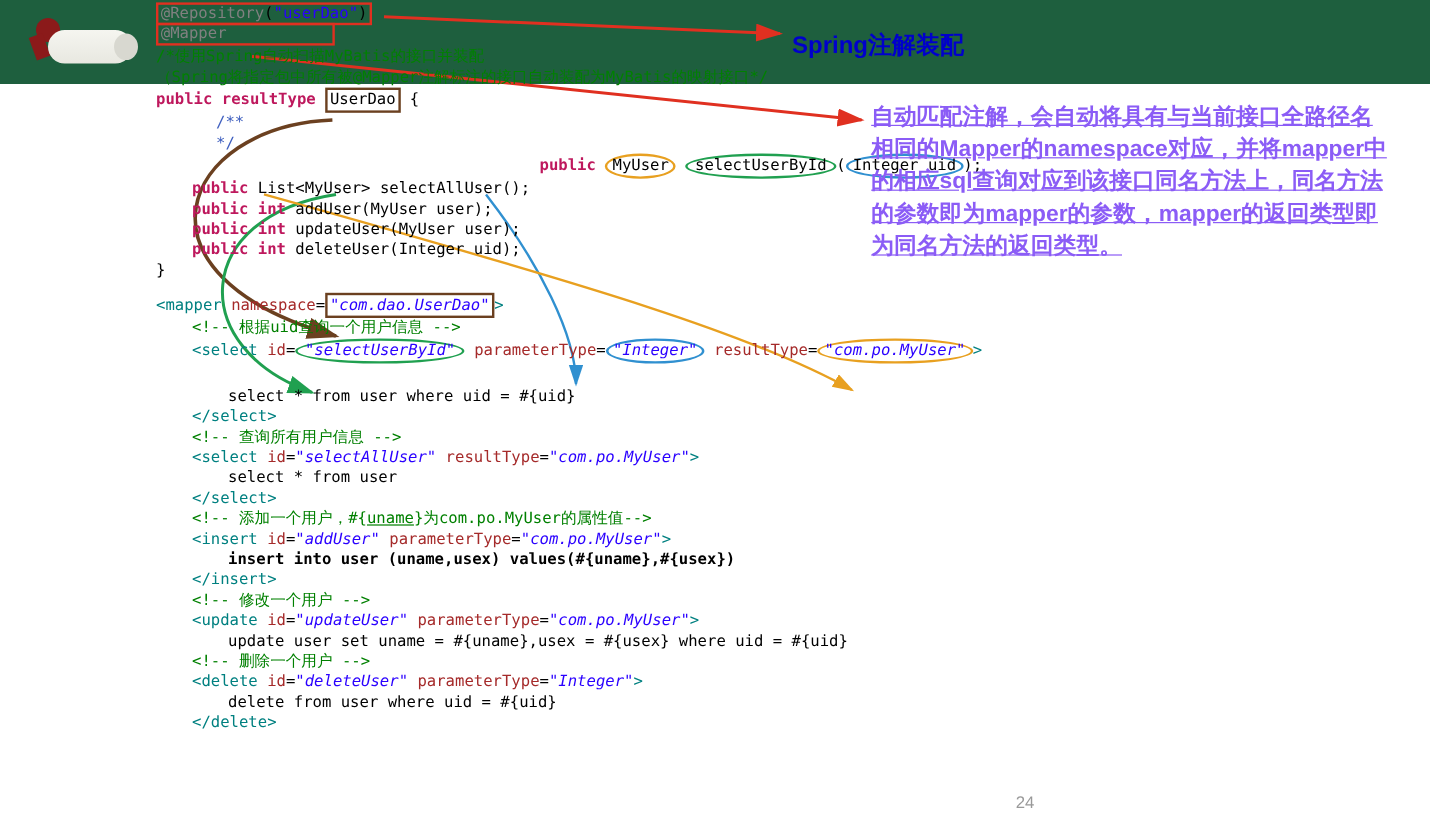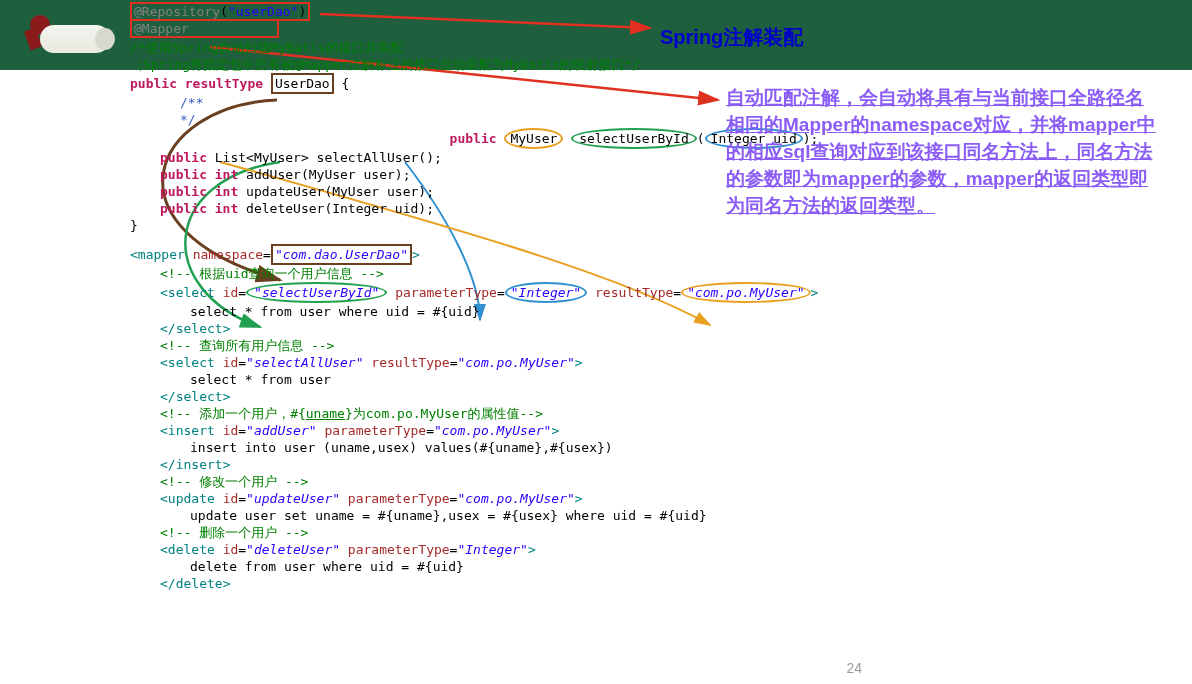--- a/index.html
+++ b/index.html
@@ -92,29 +92,29 @@
     <div style="padding-left: 30px;"><span class="kw">public</span> <span class="kw">int</span> <span>addUser</span>(<span>MyUser user</span>);</div>
     <div style="padding-left: 30px;"><span class="kw">public</span> <span class="kw">int</span> <span>updateUser</span>(<span>MyUser user</span>);</div>
     <div style="padding-left: 30px;"><span class="kw">public</span> <span class="kw">int</span> <span>deleteUser</span>(<span>Integer uid</span>);</div>
     <div>}</div>
   </div>
   <div style="height: 10px;"></div>
   <div>
     <div><span class="teal">&lt;<span>mapper</span></span> <span class="attr">namespace</span>=<span class="box-brown str it">"<span>com.dao.UserDao</span>"</span><span class="teal">&gt;</span></div>
     <div style="padding-left: 30px;" class="green-c">&lt;!-- 根据uid查询一个用户信息 --&gt;</div>
     <div style="padding-left: 30px;"><span class="teal">&lt;<span>select</span></span> <span class="attr">id</span>=<span class="circle-green str it">"selectUserById"</span> <span class="attr">parameterType</span>=<span class="circle-blue str it">"Integer"</span> <span class="attr">resultType</span>=<span class="circle-orange str it">"com.po.MyUser"</span><span class="teal">&gt;</span></div>
-    <div style="padding-left: 60px;">select * from user where uid = #{uid}</div>
+    <div style="padding-left: 60px; margin-top: 19px;">select * from user where uid = #{uid}</div>
     <div style="padding-left: 30px;"><span class="teal">&lt;/<span>select</span>&gt;</span></div>
     <div style="padding-left: 30px;" class="green-c">&lt;!-- 查询所有用户信息 --&gt;</div>
     <div style="padding-left: 30px;"><span class="teal">&lt;<span>select</span></span> <span class="attr">id</span>=<span class="str it">"selectAllUser"</span>  <span class="attr">resultType</span>=<span class="str it">"com.po.MyUser"</span><span class="teal">&gt;</span></div>
     <div style="padding-left: 60px;">select * from user</div>
     <div style="padding-left: 30px;"><span class="teal">&lt;/<span>select</span>&gt;</span></div>
     <div style="padding-left: 30px;" class="green-c"><span>&lt;!-- 添加一个用户，#{</span><span style="text-decoration: underline;">uname</span><span>}为com.po.MyUser的属性值--&gt;</span></div>
     <div style="padding-left: 30px;"><span class="teal">&lt;<span>insert</span></span> <span class="attr">id</span>=<span class="str it">"addUser"</span> <span class="attr">parameterType</span>=<span class="str it">"com.po.MyUser"</span><span class="teal">&gt;</span></div>
-    <div style="padding-left: 60px;">insert into user (uname,usex) values(#{uname},#{usex})</div>
+    <div style="padding-left: 60px; font-weight: bold;">insert into user (uname,usex) values(#{uname},#{usex})</div>
     <div style="padding-left: 30px;"><span class="teal">&lt;/<span>insert</span>&gt;</span></div>
     <div style="padding-left: 30px;" class="green-c">&lt;!-- 修改一个用户 --&gt;</div>
     <div style="padding-left: 30px;"><span class="teal">&lt;<span>update</span></span> <span class="attr">id</span>=<span class="str it">"updateUser"</span> <span class="attr">parameterType</span>=<span class="str it">"com.po.MyUser"</span><span class="teal">&gt;</span></div>
     <div style="padding-left: 60px;">update user set uname = #{uname},usex = #{usex} where uid = #{uid}</div>
     <div style="padding-left: 30px;" class="green-c">&lt;!-- 删除一个用户 --&gt;</div>
     <div style="padding-left: 30px;"><span class="teal">&lt;<span>delete</span></span> <span class="attr">id</span>=<span class="str it">"deleteUser"</span> <span class="attr">parameterType</span>=<span class="str it">"Integer"</span><span class="teal">&gt;</span></div>
     <div style="padding-left: 60px;">delete from user where uid = #{uid}</div>
     <div style="padding-left: 30px;"><span class="teal">&lt;/<span>delete</span>&gt;</span></div>
   </div>
 </div>

